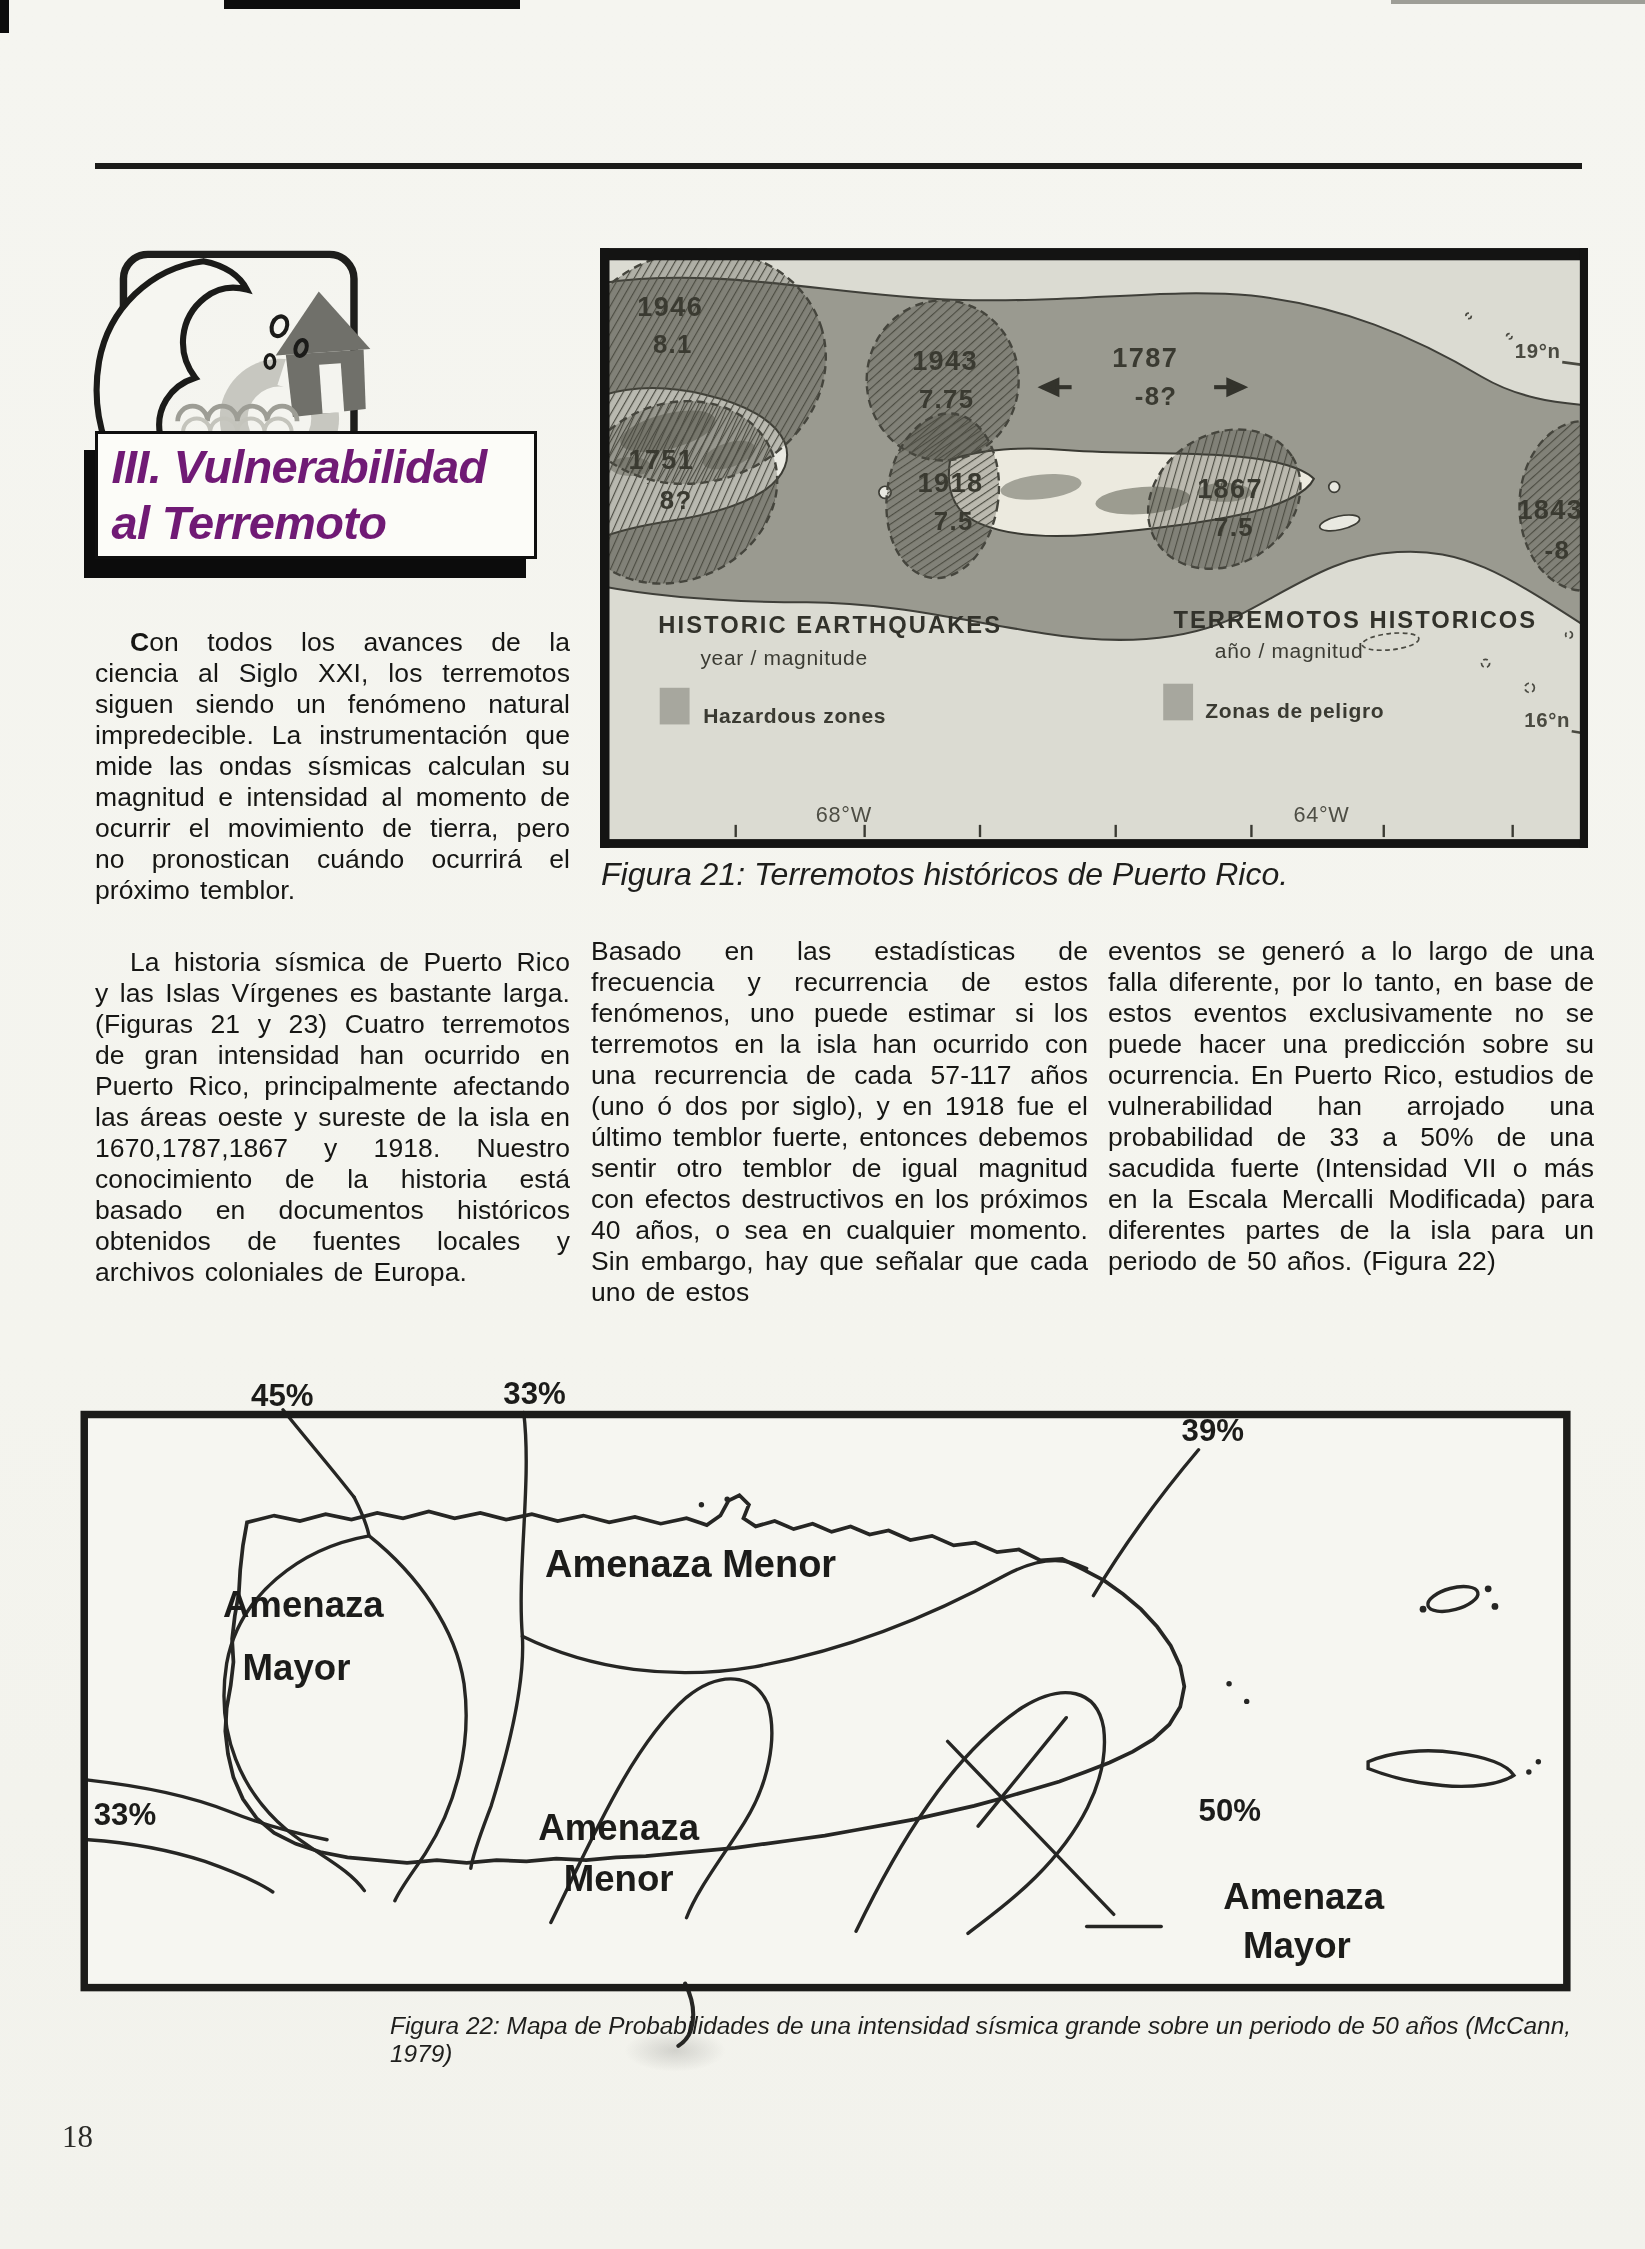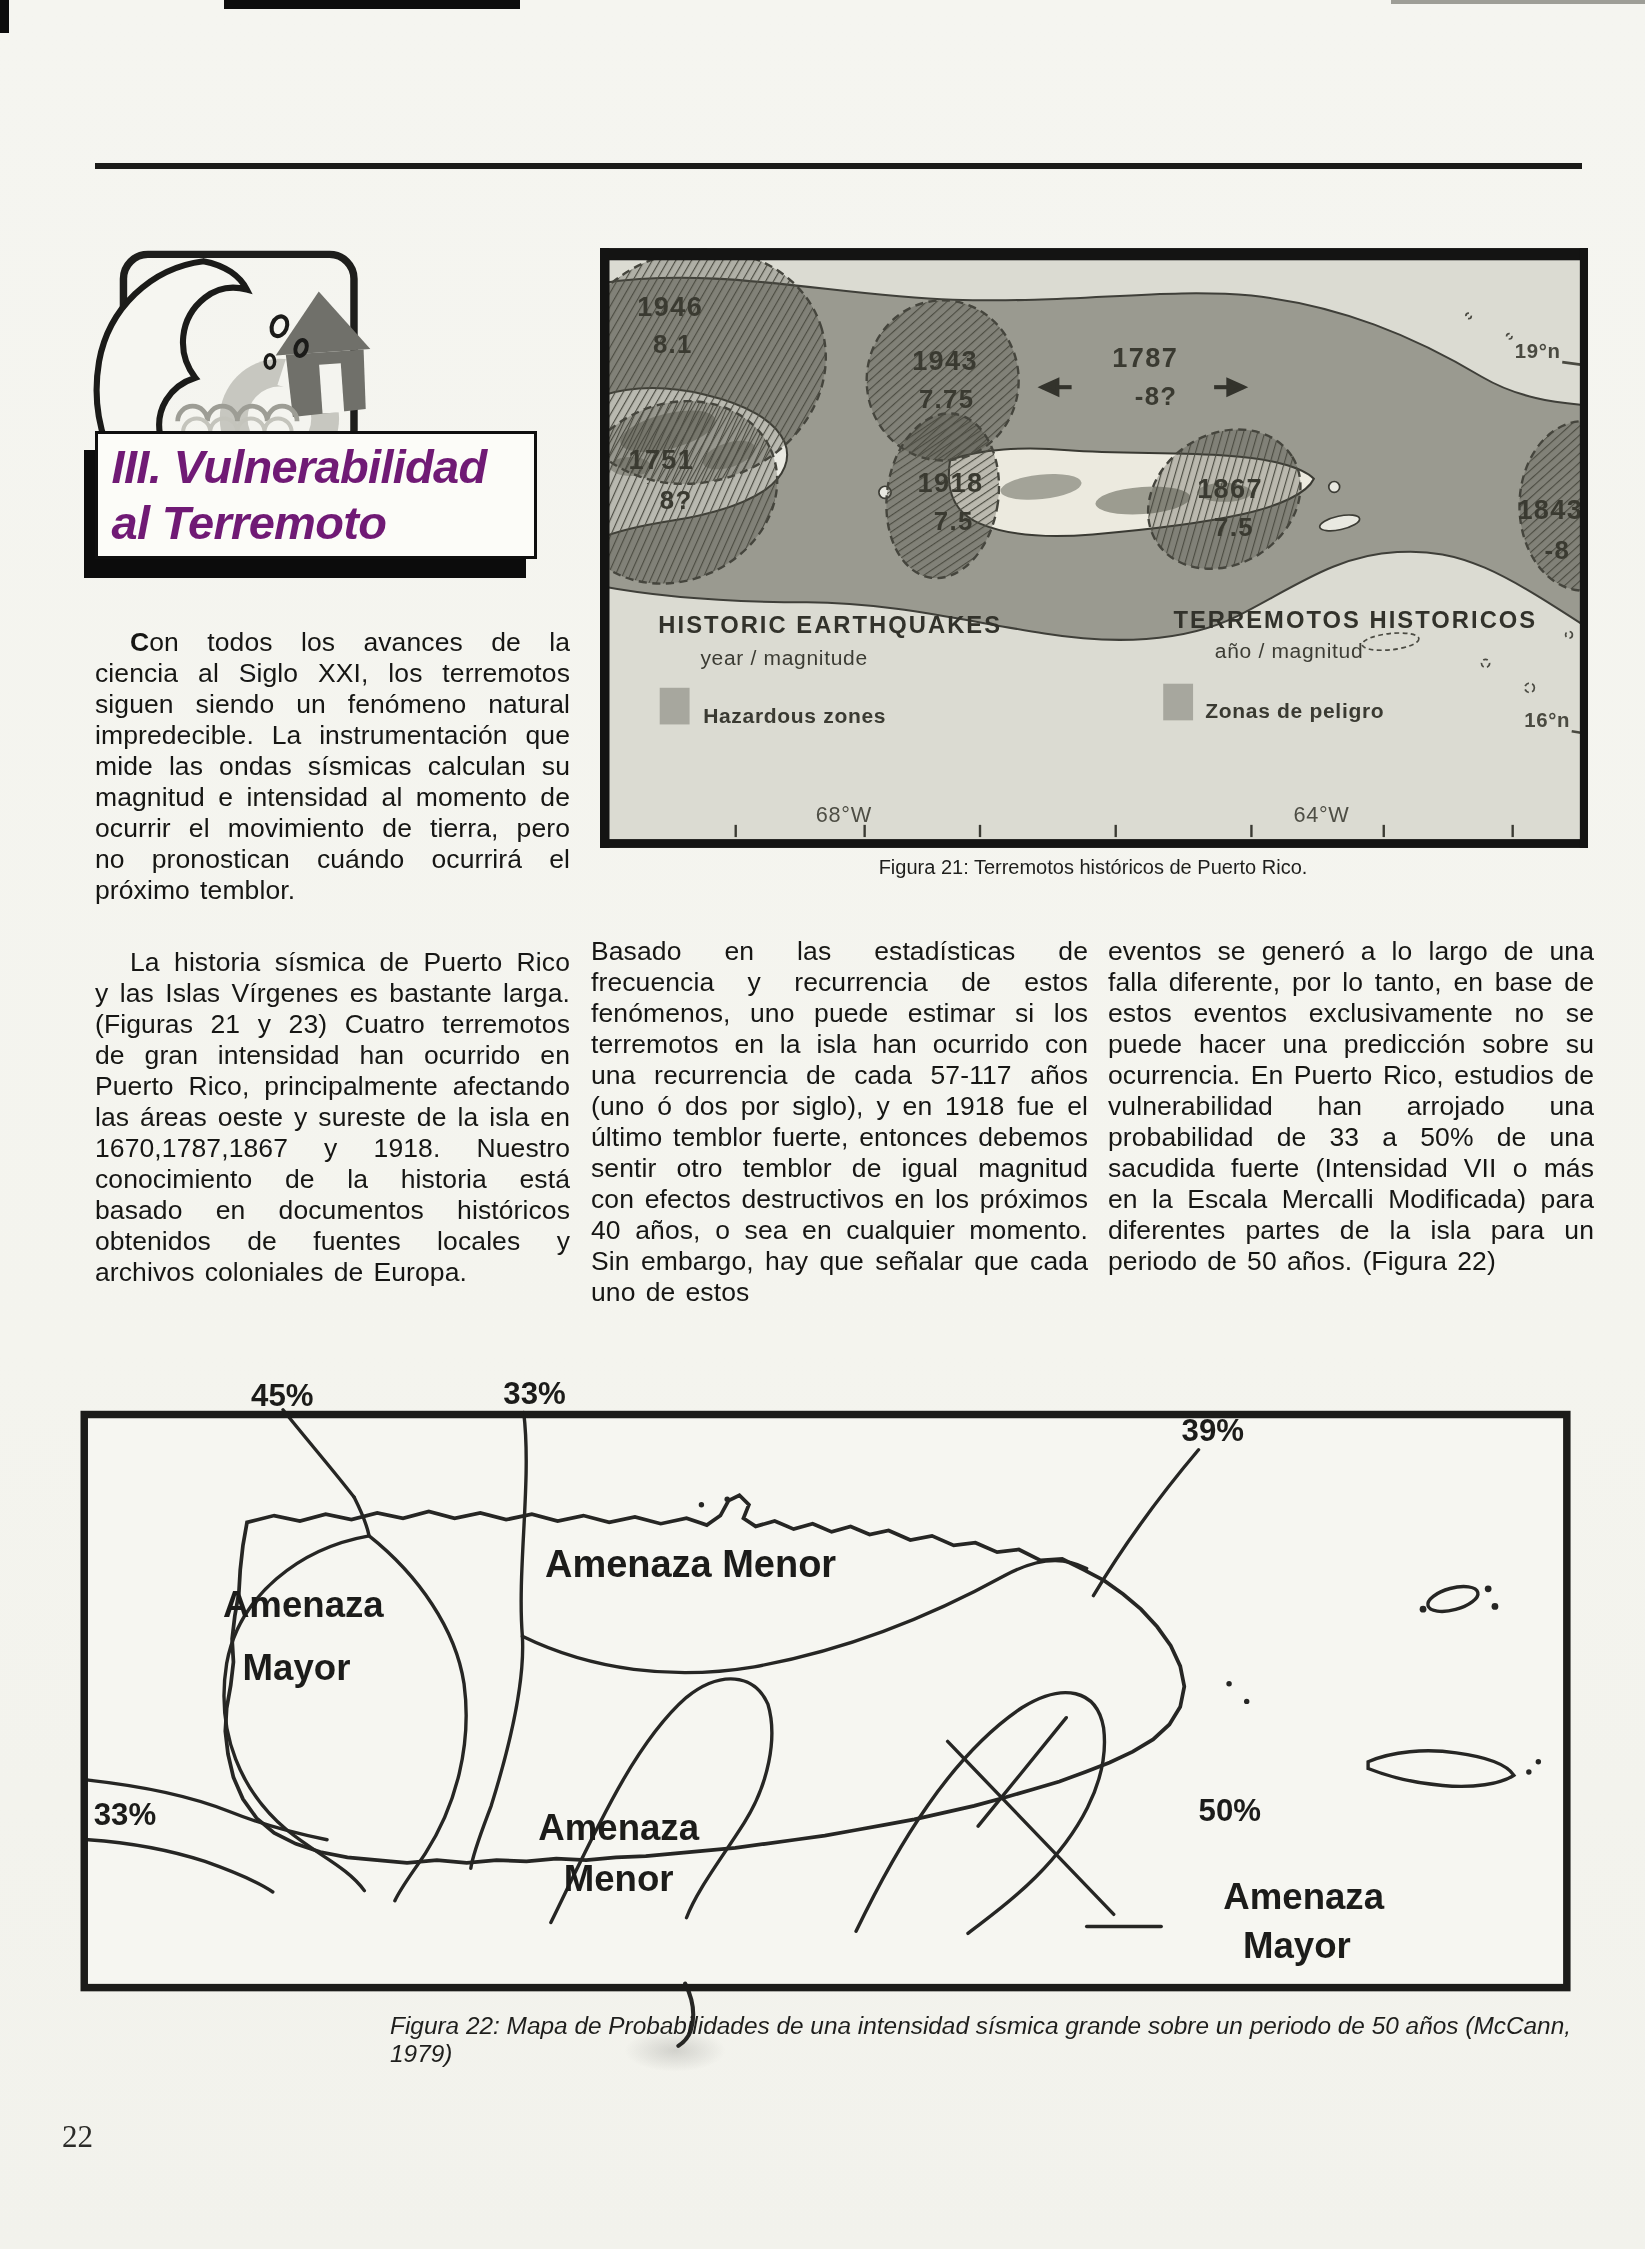--- a/index.html
+++ b/index.html
@@ -39,21 +39,21 @@
     margin:0; font-size:26.5px; line-height:31px; text-align:justify;
     color:#161614; letter-spacing:0.1px; word-spacing:2.7px;
   }
   .col-left .jpara + .jpara { margin-top:41px; }
   .indent { text-indent:35px;margin-top:8px; }
   .firstcap::first-letter { font-weight:700; }
 
   .fig21-wrap { position:absolute; left:600px; top:248px; width:988px; height:600px; }
   .fig21-caption {
     position:absolute; left:601px; top:856px; width:984px;
-    font-size:20px; color:#1e1e1c;text-align:center;
+    font-style:italic; font-size:32px; color:#1e1e1c;
   }
   .fig22-wrap { position:absolute; left:76px; top:1365px; width:1495px; height:685px; }
   .fig22-caption {
     position:absolute; left:390px; top:2012px; width:1194px;
     font-style:italic; font-size:24.4px; color:#1e1e1c;
   }
   .page-number { position:absolute; left:62px; top:2119px; font-family:"Liberation Serif", serif;
     font-size:31px; color:#2b2b28; }
 
   
@@ -316,15 +316,15 @@
     <text class="zone" x="1810" y="802" text-anchor="middle">Amenaza</text>
     <text class="zone" x="1800" y="874" text-anchor="middle">Mayor</text>
 
     <rect x="12" y="73" width="2186" height="845" fill="none" stroke="#1c1c1a" stroke-width="11"></rect>
   </svg>
   </div>
 
   <div class="smudge"></div>
   <div class="fig22-caption">Figura 22: Mapa de Probabilidades de una intensidad sísmica grande sobre un periodo de 50 años (McCann, 1979)</div>
 
-  <div class="page-number">22</div>
+  <div class="page-number">18</div>
 </div>
 
 
 </body></html>

